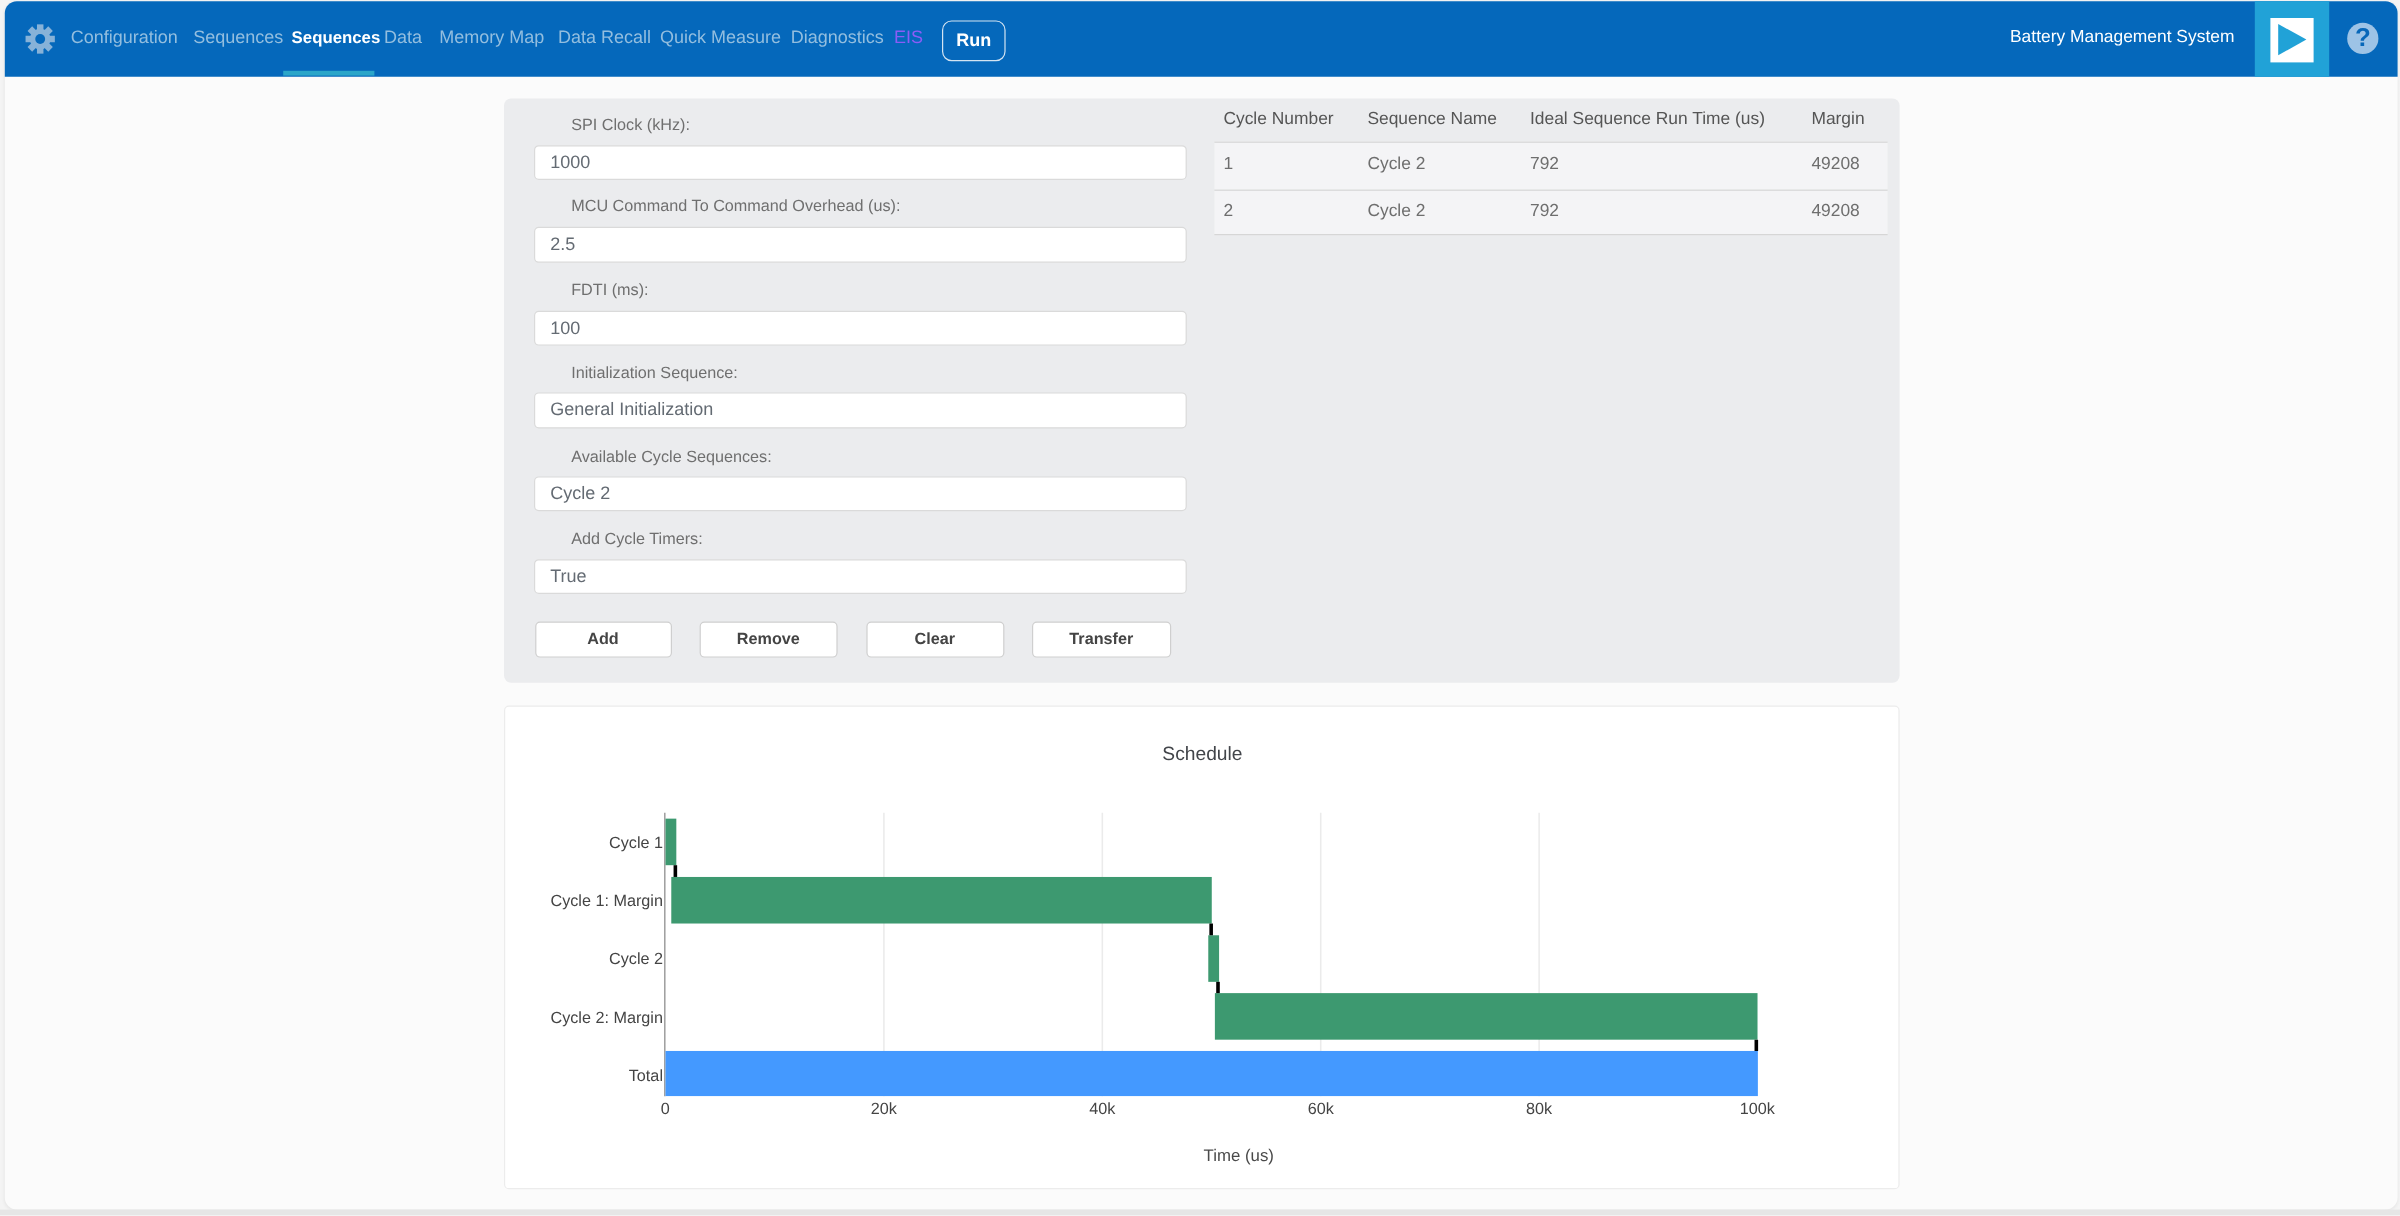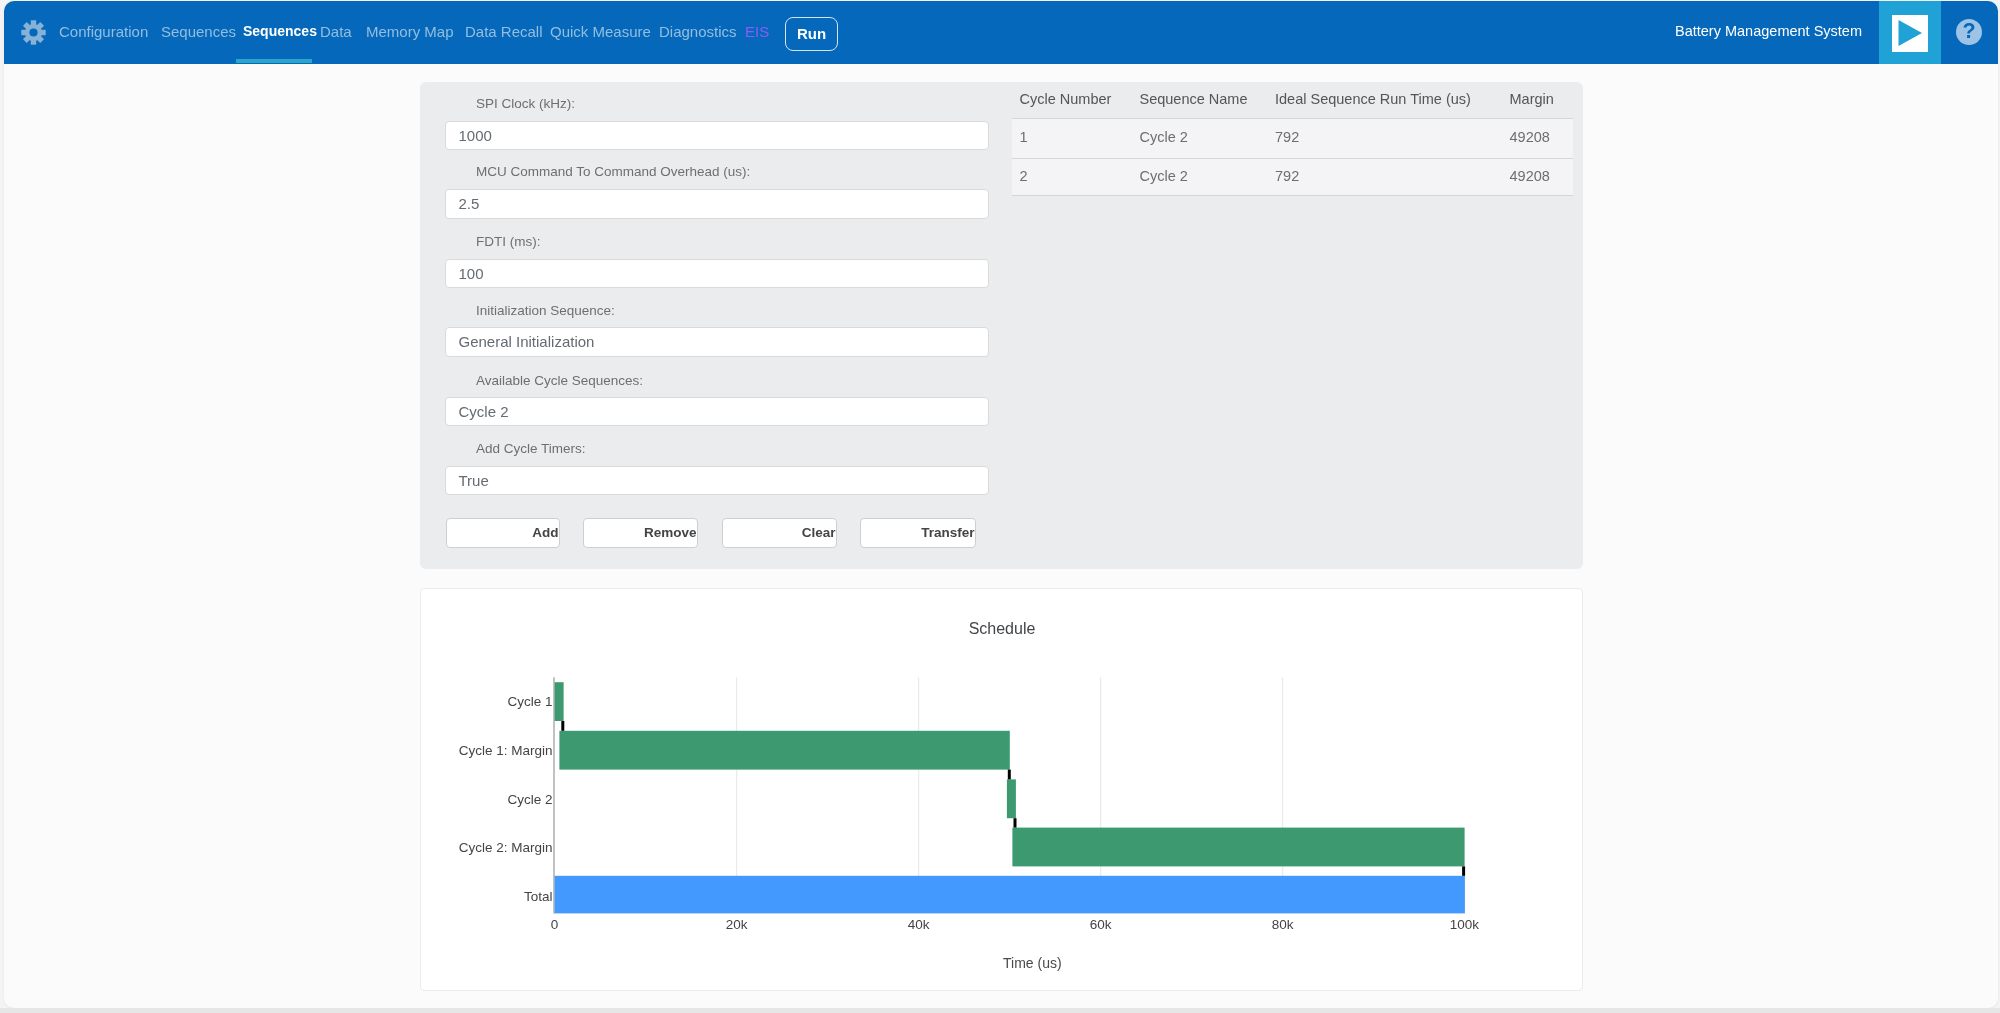--- a/index.html
+++ b/index.html
@@ -12,21 +12,21 @@
   .underline{position:absolute;left:236px;top:59px;width:76px;height:3.5px;background:#2ba6c9;}
   .runbtn{position:absolute;left:785px;top:17px;width:51px;height:32px;border:1.5px solid #d4e4f2;border-radius:8px;color:#fff;font-weight:bold;font-size:15px;text-align:center;line-height:32px;}
   .apptitle{position:absolute;top:0;height:63px;line-height:63px;right:138px;color:#fff;font-size:14.5px;}
   .playsq{position:absolute;left:1879px;top:1px;width:62px;height:63px;background:#21a2d7;}
   .whitesq{position:absolute;left:12.5px;top:14px;width:36px;height:37px;background:#fff;}
   .helpc{position:absolute;left:1956px;top:19px;width:26px;height:26px;border-radius:50%;background:#9dc3e6;color:#0767b9;font-weight:bold;font-size:21.5px;text-align:center;line-height:25px;}
 
   .panel{position:absolute;left:420px;top:82px;width:1163px;height:487px;background:#ebecee;border-radius:6px;}
   .flabel{position:absolute;left:458px;font-size:13.5px;color:#6f6f6f;white-space:nowrap;margin-left:18px;}
   .finput{position:absolute;left:445px;width:529px;height:27.5px;background:#fff;border:1px solid #dadada;border-radius:4px;font-size:15px;color:#646b73;line-height:27.5px;padding-left:12.5px;}
-  .btn{position:absolute;top:518px;height:28px;background:#fff;border:1px solid #cfcfcf;border-radius:4px;font-size:13.5px;font-weight:bold;color:#444;text-align:right;line-height:28px;}
+  .btn{position:absolute;top:518px;height:28px;background:#fff;border:1px solid #cfcfcf;border-radius:4px;font-size:13.5px;font-weight:bold;color:#444;text-align:center;line-height:28px;}
 
   .sep{position:absolute;left:1012px;width:561px;height:1px;background:#d6d6d6;}
   .rowband{position:absolute;left:1012px;width:561px;background:rgba(255,255,255,0.45);}
   .tcell{position:absolute;white-space:nowrap;}
   .thead{font-size:14.5px;font-weight:normal;color:#555;}
   .trow{font-size:14.5px;color:#6e6e6e;}
 
   .chartpanel{position:absolute;left:420px;top:588px;width:1161px;height:401px;background:#ffffff;border:1px solid #ececec;border-radius:4px;}
 </style>
 </head>

